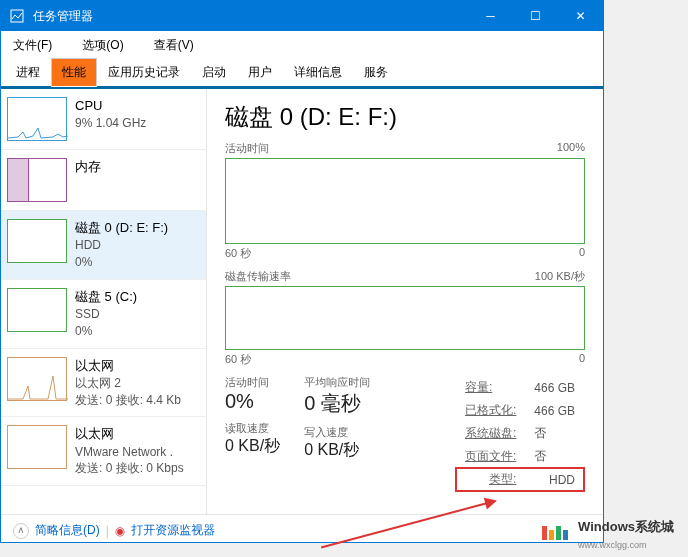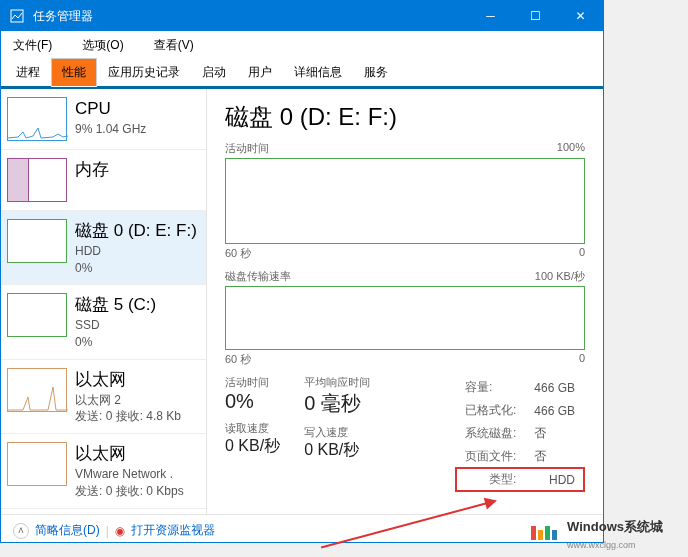--- a/index.html
+++ b/index.html
@@ -17,43 +17,43 @@
 .content { display: flex; height: calc(100% - 30px - 26px - 28px - 32px); }
 .sidebar { width: 206px; border-right: 1px solid #e5e5e5; overflow-y: auto; }
 .side-item { display: flex; padding: 8px 6px; border-bottom: 1px solid #eee; gap: 8px; }
 .side-item.selected { background: #e5f1fb; }
 .side-graph { width: 60px; height: 44px; border: 1px solid; position: relative; background: #fff; }
 .side-graph.cpu { border-color: #3b9bd8; }
 .side-graph.mem { border-color: #9b4f96; }
 .side-graph.disk { border-color: #4ca64c; }
 .side-graph.eth { border-color: #d19a66; }
 .side-info { font-size: 12px; color: #555; line-height: 1.4; }
-.side-info .t { color: #000; font-size: 17px; }
+.side-info .t { color: #000; font-size: 13px; }
 .main { flex: 1; padding: 12px 18px 8px 18px; overflow: hidden; }
 .main-head { display: flex; align-items: baseline; gap: 12px; }
 .main-title { font-size: 24px; font-weight: 400; }
 .main-sub { font-size: 13px; color: #555; }
 .chart-block { margin-top: 8px; }
 .chart-label-row { display: flex; justify-content: space-between; font-size: 11px; color: #666; }
 .chart { height: 86px; border: 1px solid #4ca64c; background: #fff; margin: 2px 0; position: relative; }
 .chart.small { height: 64px; }
 .stats { display: flex; margin-top: 8px; gap: 24px; font-size: 12px; }
 .stat-col { display: flex; flex-direction: column; gap: 8px; }
 .stat-label { font-size: 11px; color: #666; }
 .stat-value { font-size: 20px; color: #222; }
 .stat-value.sm { font-size: 16px; }
 .right-stats { margin-left: auto; font-size: 12px; }
 .right-stats td { padding: 2px 8px; color: #555; }
-.right-stats td:first-child { color: #666; }
+.right-stats td:first-child { color: #666; text-decoration: underline; }
 .type-row { outline: 2px solid #d33; text-align: right; }
 .footer { height: 32px; border-top: 1px solid #e5e5e5; display: flex; align-items: center; padding: 0 12px; font-size: 12px; gap: 6px; color: #0066cc; }
 .footer .chev { color: #666; border: 1px solid #ccc; border-radius: 50%; width: 16px; height: 16px; display: inline-flex; align-items: center; justify-content: center; font-size: 10px; }
 .arrow { position: absolute; left: 315px; top: 500px; width: 180px; height: 2px; background: #d33; transform: rotate(-15deg); transform-origin: right center; }
 .arrow:after { content: ""; position: absolute; right: -2px; top: -5px; border-left: 12px solid #d33; border-top: 6px solid transparent; border-bottom: 6px solid transparent; }
-.watermark { position: absolute; right: 25px; bottom: 6px; font-size: 13px; display: flex; align-items: center; gap: 8px; color: #333; }
+.watermark { position: absolute; right: 14px; bottom: 6px; font-size: 13px; display: flex; align-items: center; gap: 8px; color: #333; }
 .watermark .logo-bars span { display: inline-block; width: 5px; margin-right: 2px; }
 .watermark .small { font-size: 9px; color: #888; }
 .cpu-line { position: absolute; bottom: 0; left: 0; right: 0; height: 14px; }
 .mem-fill { position: absolute; top: 0; bottom: 0; left: 0; width: 36%; background: rgba(155,79,150,0.3); border-right: 1px solid #9b4f96; }
 </style>
 </head>
 <body>
 
 <div class="window">
   <div class="titlebar">
@@ -124,21 +124,21 @@
       </div>
       <div class="side-item">
         <div class="side-graph eth">
           <svg width="60" height="44" style="position:absolute;bottom:0">
               <path d="M0 43 L15 43 L20 30 L22 43 L40 43 L45 20 L48 43 L60 43" stroke="#d19a66" fill="none"></path>
             </svg>
         </div>
         <div class="side-info">
             <div class="t">以太网</div>
             <div>以太网 2</div>
-            <div>发送: 0 接收: 4.8 Kb</div>
+            <div>发送: 0 接收: 4.4 Kb</div>
           </div>
       </div>
       <div class="side-item">
         <div class="side-graph eth"></div>
         <div class="side-info">
             <div class="t">以太网</div>
             <div>VMware Network .</div>
             <div>发送: 0 接收: 0 Kbps</div>
           </div>
       </div>

